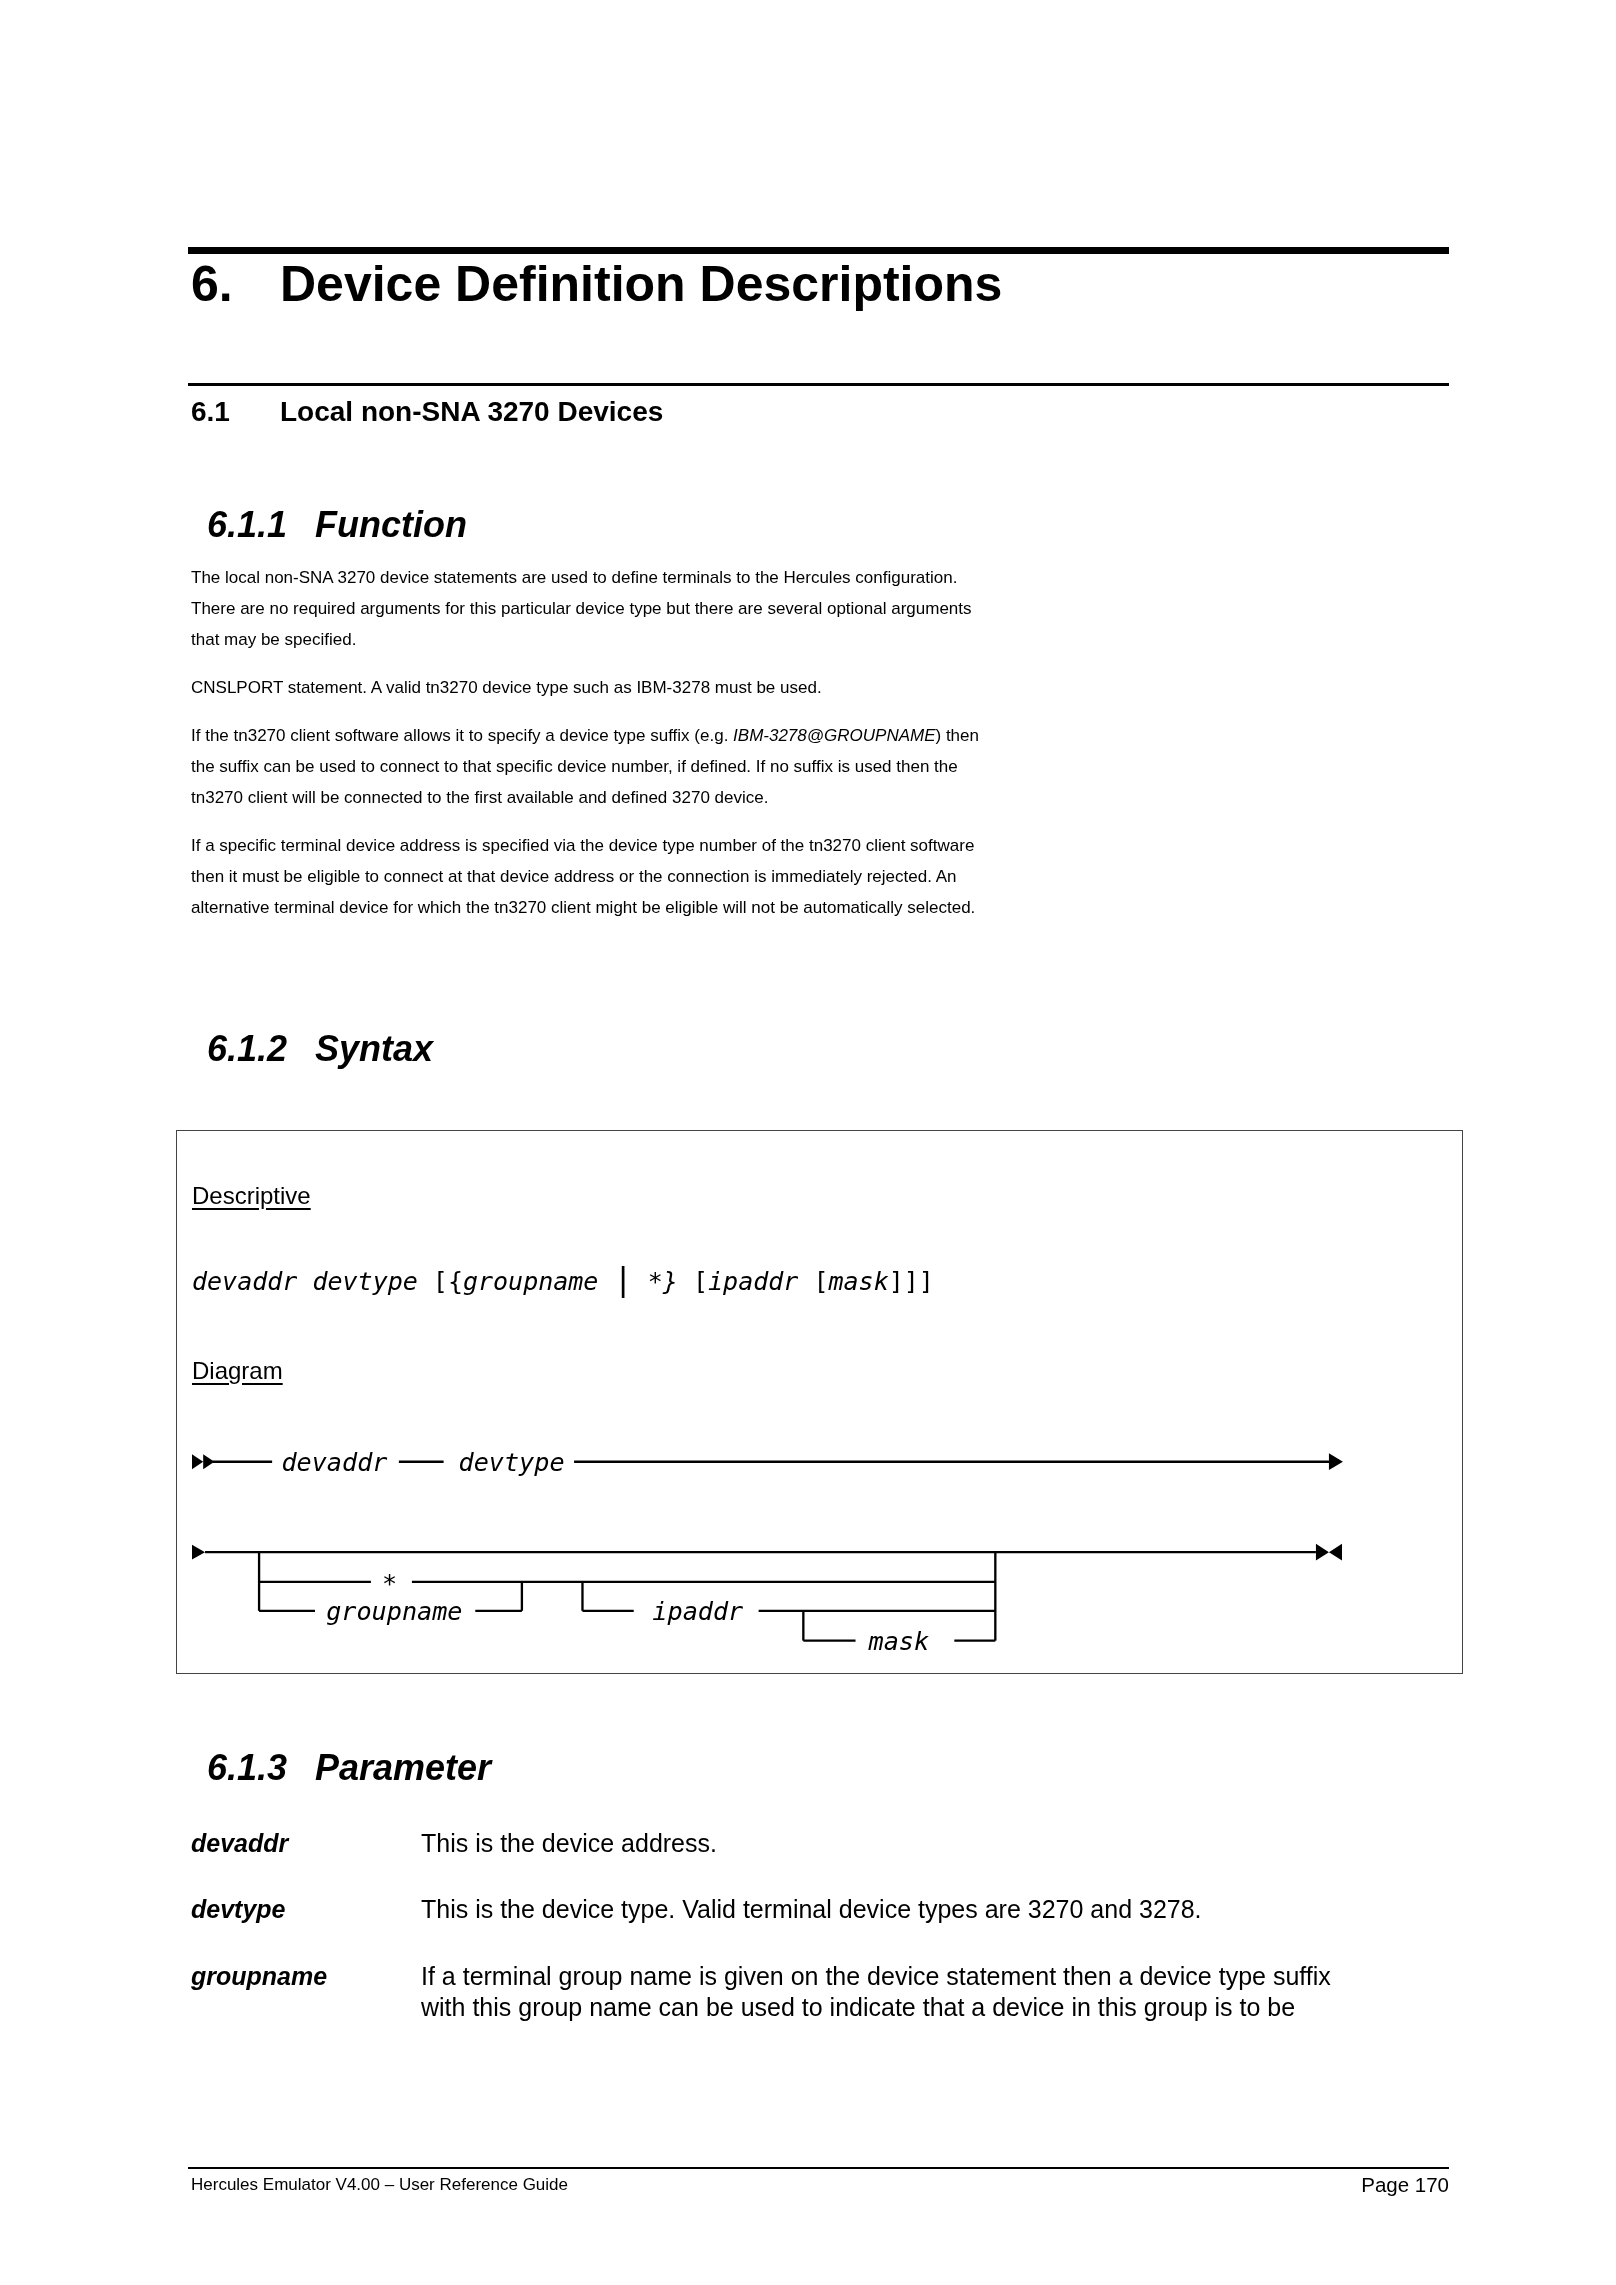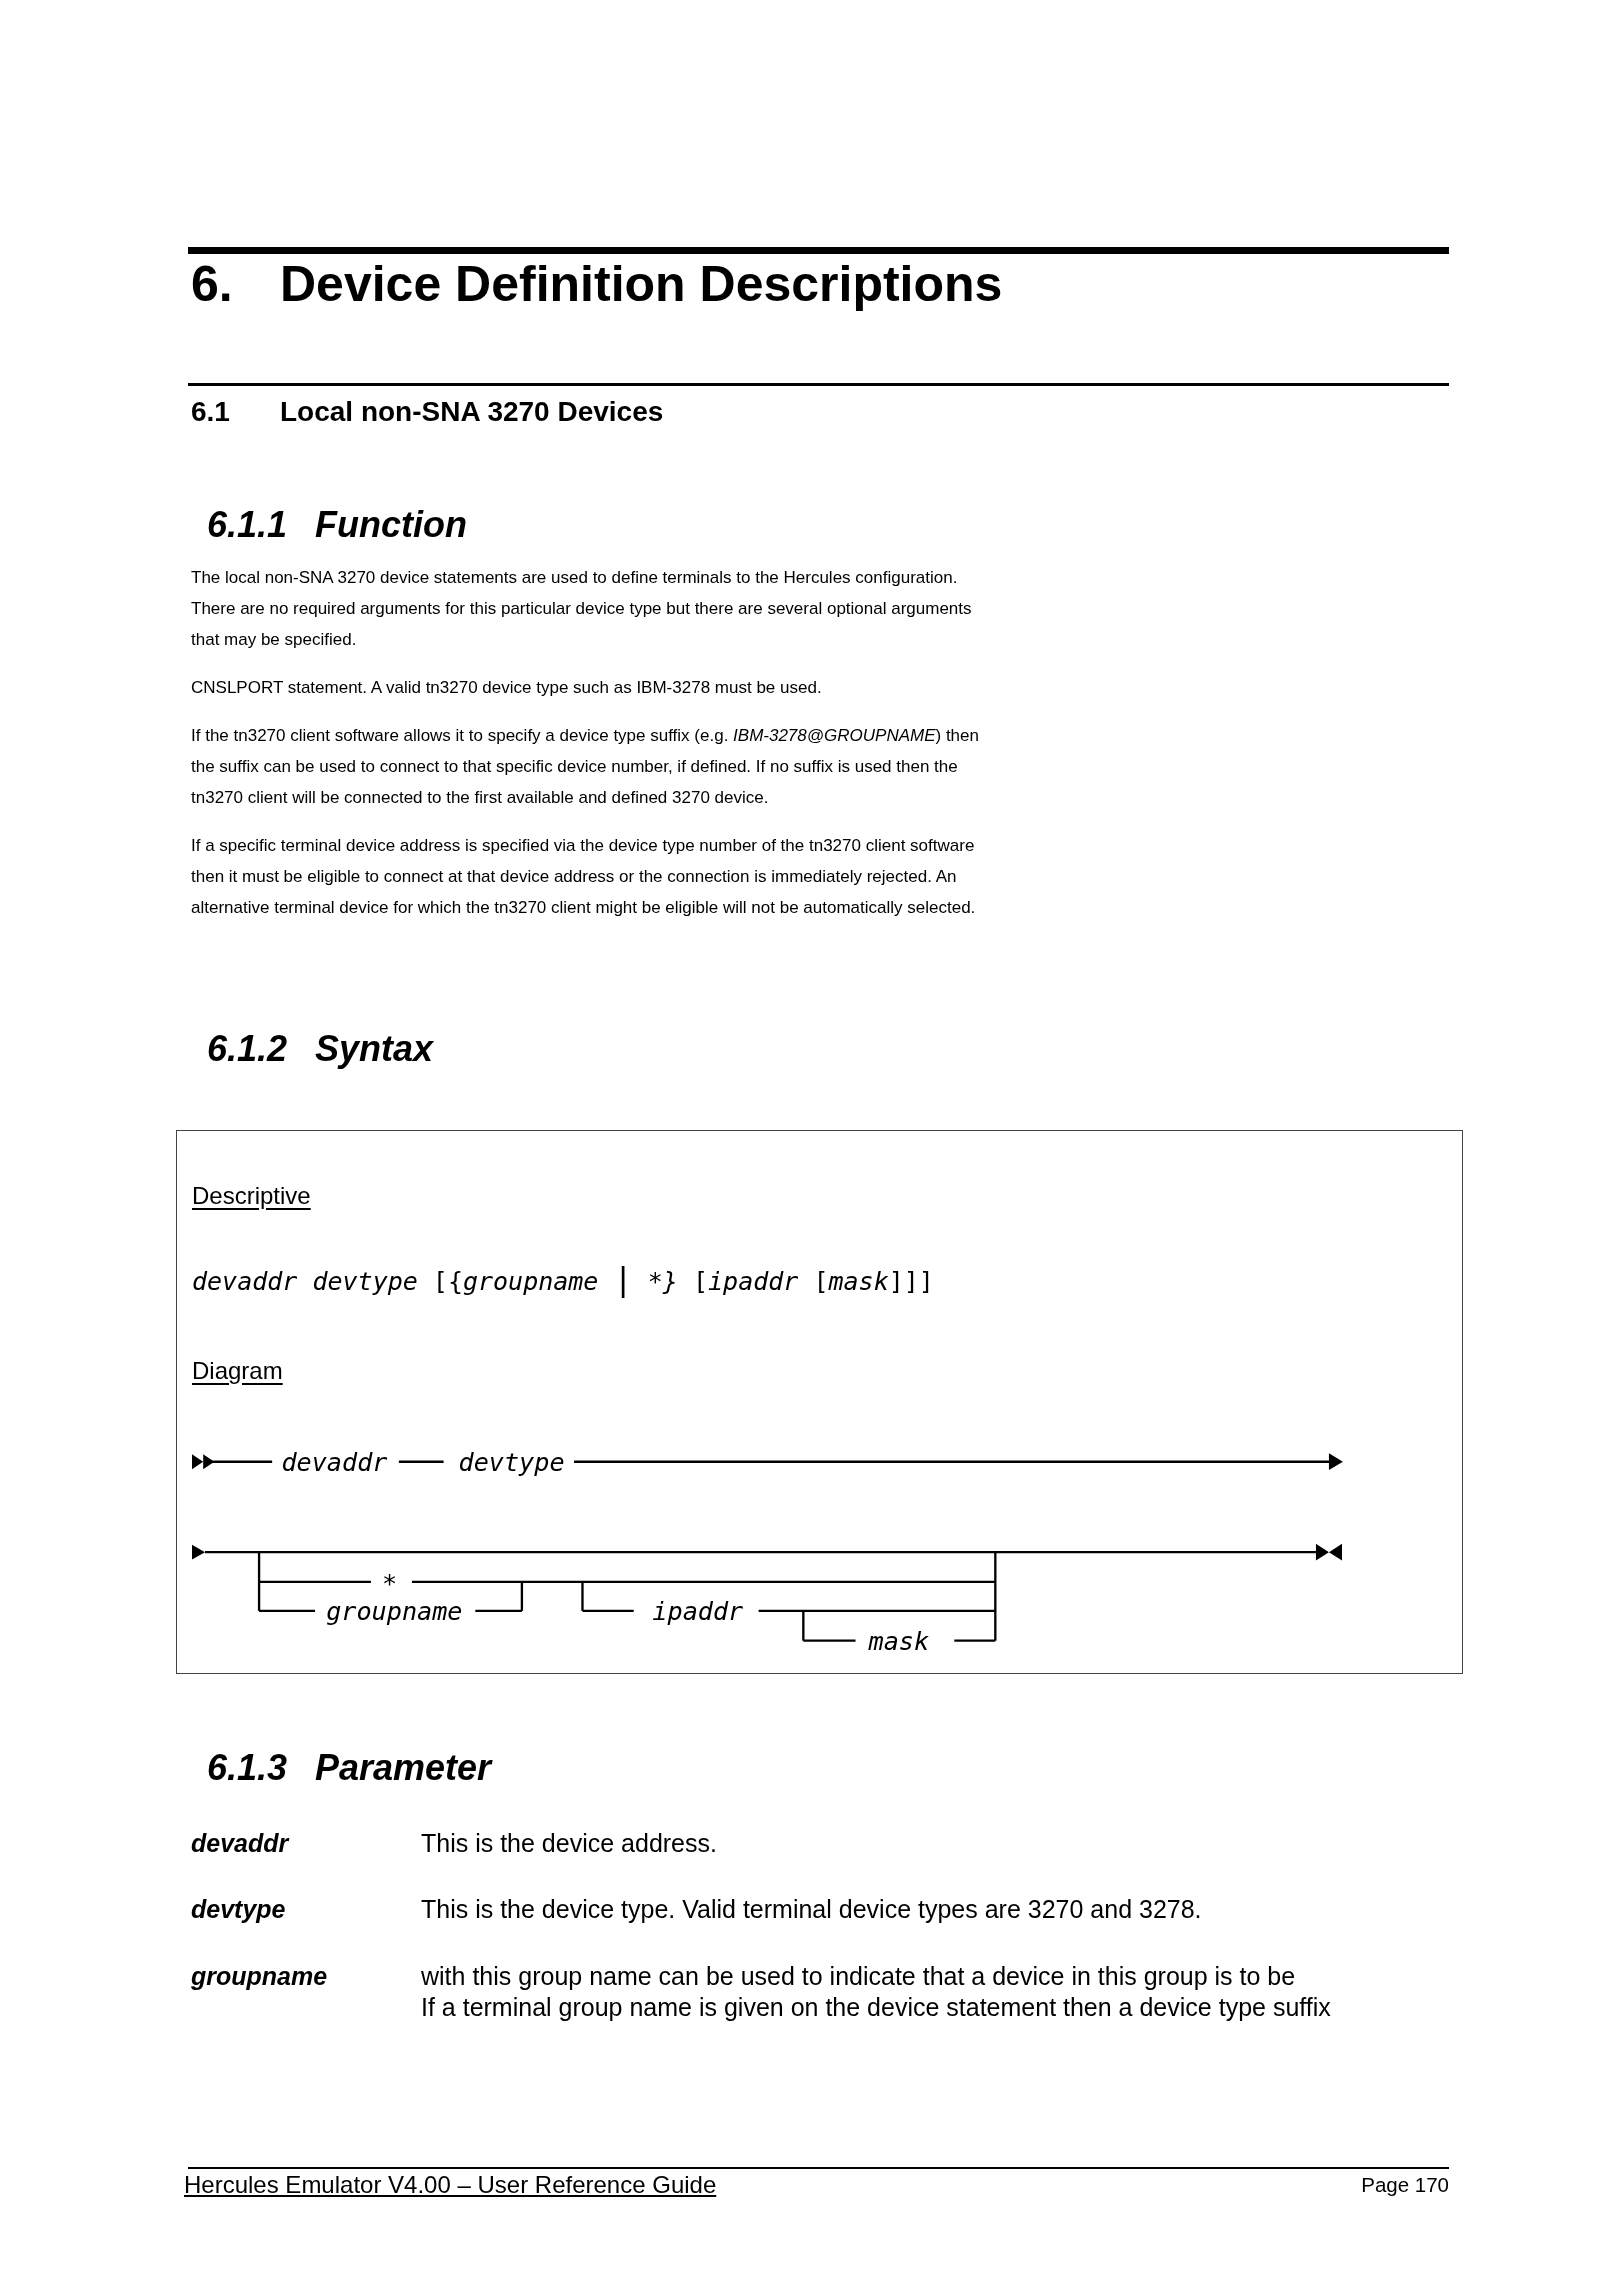--- a/index.html
+++ b/index.html
@@ -19,21 +19,21 @@
   .box-label { position:absolute; font-size:24px; font-weight:normal; text-decoration:underline; text-underline-offset:3.7px; }
   .mono-it { font-family:"DejaVu Sans Mono", monospace; font-style:italic; font-size:25px; white-space:nowrap; }
   .descriptive-line { position:absolute; left:192px; top:1260px; }
   .diagram { position:absolute; left:0; top:0; width:1616px; height:2286px; pointer-events:none; }
   .diagram text { font-family:"DejaVu Sans Mono", monospace; font-style:italic; font-size:27px; }
   .param-row { position:absolute; left:191px; width:1282px; font-size:25px; line-height:31px; }
   .param-name { position:absolute; left:0; top:0; font-weight:bold; font-style:italic; }
   .param-desc { position:absolute; left:230px; top:0; width:1025px; }
   .param-desc .line { display:block; white-space:nowrap; }
   .footer-rule { position:absolute; left:188px; top:2167px; width:1261px; height:1.9px; background:#000; }
-  .footer-left { position:absolute; left:184px; top:2172px; font-size:24px; line-height:26px;text-decoration:underline; }
+  .footer-left { position:absolute; left:191px; top:2172px; font-size:17px; line-height:26px; }
   .footer-right { position:absolute; right:167px; top:2172px; font-size:20.5px; line-height:26px; }
 </style>
 </head>
 <body>
 
 <div class="rule" style="left:188px; top:247px; width:1261px; height:6.5px;"></div>
 <div class="h1">
   <span class="num">6.</span><span>Device Definition Descriptions</span>
 </div>
 
@@ -141,21 +141,21 @@
 </div>
 <div class="param-row" style="top:1894px;">
   <span class="param-name">devtype</span>
   <div class="param-desc">
     <span class="line">This is the device type. Valid terminal device types are 3270 and 3278.</span>
   </div>
 </div>
 <div class="param-row" style="top:1961px;">
   <span class="param-name">groupname</span>
   <div class="param-desc">
+    <span class="line">If a terminal group name is given on the device statement then a device type suffix</span>
     <span class="line">with this group name can be used to indicate that a device in this group is to be</span>
-    <span class="line">If a terminal group name is given on the device statement then a device type suffix</span>
   </div>
 </div>
 
 <div class="footer-rule"></div>
 <div class="footer-left">Hercules Emulator V4.00 – User Reference Guide</div>
 <div class="footer-right">Page 170</div>
 
 
 </body></html>

